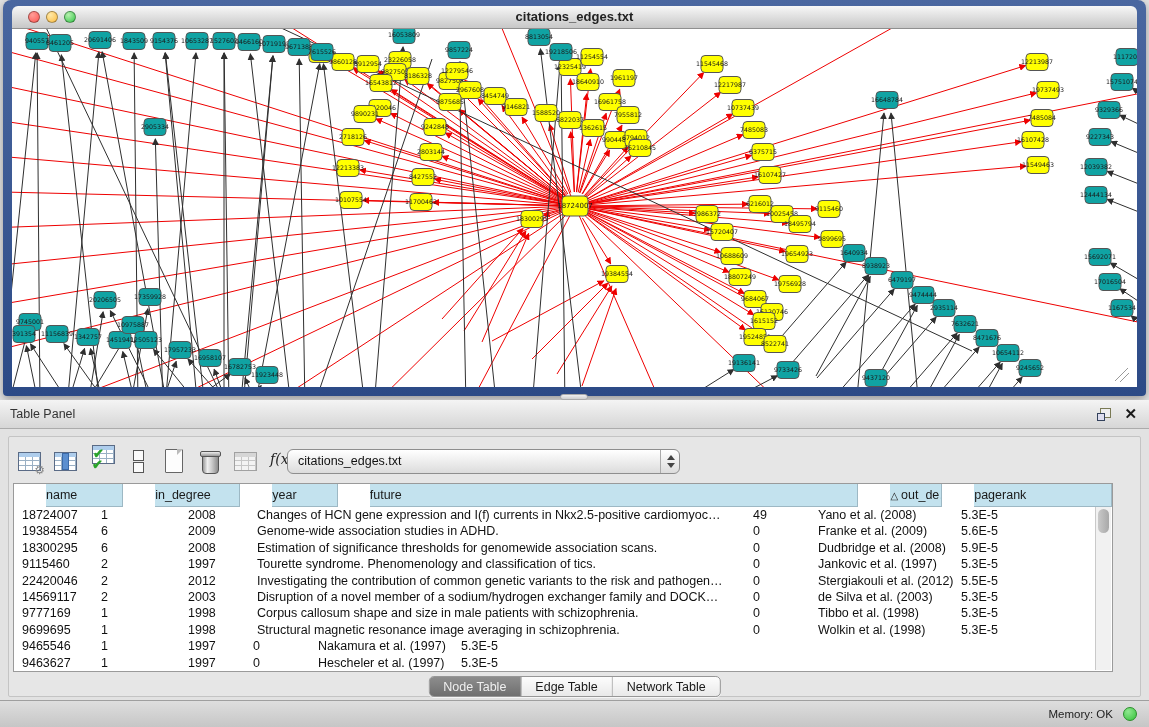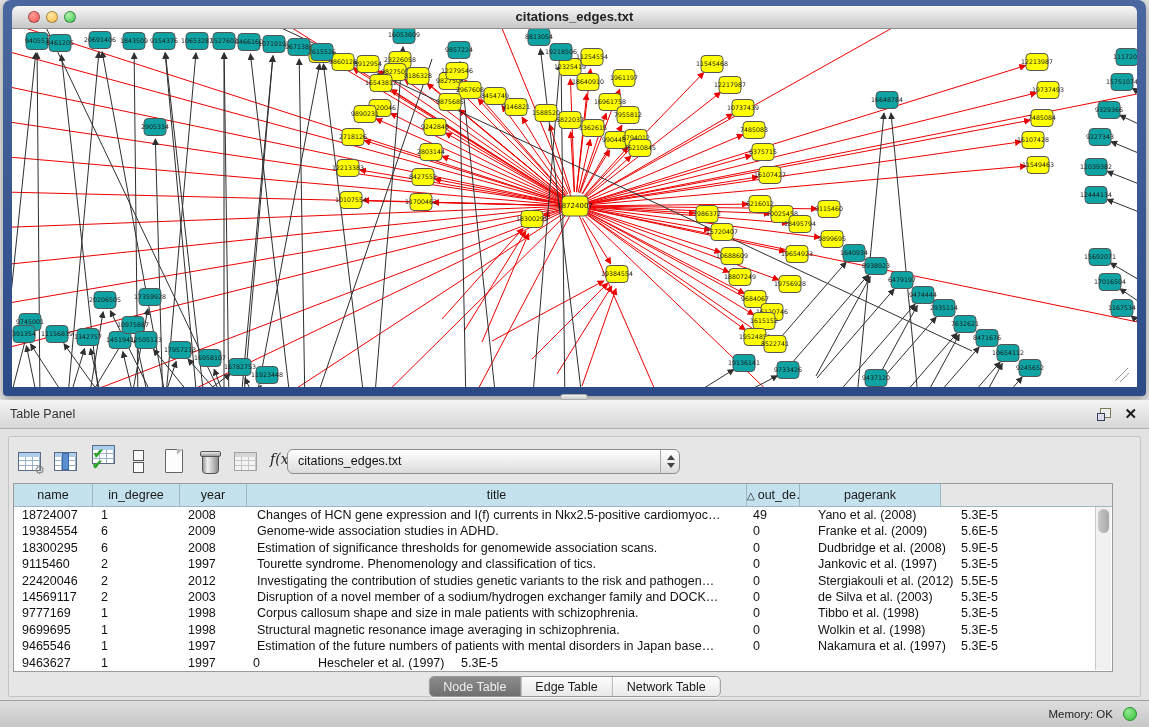--- a/index.html
+++ b/index.html
@@ -90,22 +90,22 @@
     border-bottom:5px solid #444; }
   #selector-stepper::after { content:""; position:absolute; left:6px; bottom:5px;
     border-left:4px solid transparent; border-right:4px solid transparent;
     border-top:5px solid #444; }
 
   
   #data-table { left:13px; top:483px; width:1100px; height:189px;
     border:1px solid #9a9a9a; background:#fff; }
   #table-header { display:flex; height:23px; }
   .hcell { background:#c3e2ee; border-right:1px solid #9db8c4; border-bottom:1px solid #9db8c4;
-    font-size:12.5px; color:#1a1a1a; text-align:center; line-height:22px;
-    overflow:hidden; white-space:nowrap; }
+    font-size:12.5px; color:#1a1a1a; text-align:left; line-height:22px;
+    overflow:hidden; white-space:nowrap;margin-left:32px; }
   .hcell .sort-tri { font-size:10px; margin-right:3px; color:#222; }
   #header-spacer { flex:1; background:#e6e6e6; border-bottom:1px solid #9db8c4; }
   .trow { display:flex; height:16.4px; }
   .tcell { font-size:12.5px; color:#111; line-height:16px; white-space:nowrap; overflow:hidden; }
   .c0{width:79px; padding-left:8px;} .c1{width:87px; padding-left:8px;}
   .c2{width:67px; padding-left:8px;} .c3{width:500px; padding-left:10px;}
   .c4{width:53px; padding-left:6px;} .c5{width:155px; padding-left:18px;}
   .c6{width:141px; padding-left:6px;}
   #vscroll { position:absolute; right:1px; top:23px; bottom:1px; width:16px;
     background:#f1f1f1; border-left:1px solid #c9c9c9; }
@@ -807,21 +807,21 @@
 <div class="abs" id="table-selector">
   <span id="table-selector-value">citations_edges.txt</span>
   <span id="selector-stepper"></span>
 </div>
 
 <div class="abs" id="data-table">
   <div id="table-header">
       <div class="hcell c0" style="padding-left: 0px;">name</div>
       <div class="hcell c1" style="padding-left: 0px;">in_degree</div>
       <div class="hcell c2" style="padding-left: 0px;">year</div>
-      <div class="hcell c3" style="padding-left: 0px;">title</div>
+      <div class="hcell c3" style="padding-left: 0px;">future</div>
       <div class="hcell c4" style="padding-left: 0px;"><span class="sort-tri">△</span>out_de…</div>
       <div class="hcell c6" style="padding-left: 0px;">pagerank</div>
       <div id="header-spacer"></div>
     </div>
   <div id="table-rows">
       <div class="trow">
         <div class="tcell c0">18724007</div>
         <div class="tcell c1">1</div>
         <div class="tcell c2">2008</div>
         <div class="tcell c3">Changes of HCN gene expression and I(f) currents in Nkx2.5-positive cardiomyoc…</div>
@@ -853,21 +853,21 @@
         <div class="tcell c2">1997</div>
         <div class="tcell c3">Tourette syndrome. Phenomenology and classification of tics.</div>
         <div class="tcell c4">0</div>
         <div class="tcell c5">Jankovic et al. (1997)</div>
         <div class="tcell c6">5.3E-5</div>
       </div>
       <div class="trow">
         <div class="tcell c0">22420046</div>
         <div class="tcell c1">2</div>
         <div class="tcell c2">2012</div>
-        <div class="tcell c3">Investigating the contribution of studies genetic variants to the risk and pathogen…</div>
+        <div class="tcell c3">Investigating the contribution of common genetic variants to the risk and pathogen…</div>
         <div class="tcell c4">0</div>
         <div class="tcell c5">Stergiakouli et al. (2012)</div>
         <div class="tcell c6">5.5E-5</div>
       </div>
       <div class="trow">
         <div class="tcell c0">14569117</div>
         <div class="tcell c1">2</div>
         <div class="tcell c2">2003</div>
         <div class="tcell c3">Disruption of a novel member of a sodium/hydrogen exchanger family and DOCK…</div>
         <div class="tcell c4">0</div>
@@ -889,21 +889,20 @@
         <div class="tcell c2">1998</div>
         <div class="tcell c3">Structural magnetic resonance image averaging in schizophrenia.</div>
         <div class="tcell c4">0</div>
         <div class="tcell c5">Wolkin et al. (1998)</div>
         <div class="tcell c6">5.3E-5</div>
       </div>
       <div class="trow">
         <div class="tcell c0">9465546</div>
         <div class="tcell c1">1</div>
         <div class="tcell c2">1997</div>
-        <div class="tcell c3">Estimation of the future numbers of patients with mental disorders in Japan base…</div>
         <div class="tcell c4">0</div>
         <div class="tcell c5">Nakamura et al. (1997)</div>
         <div class="tcell c6">5.3E-5</div>
       </div>
       <div class="trow">
         <div class="tcell c0">9463627</div>
         <div class="tcell c1">1</div>
         <div class="tcell c2">1997</div>
         <div class="tcell c4">0</div>
         <div class="tcell c5">Hescheler et al. (1997)</div>

